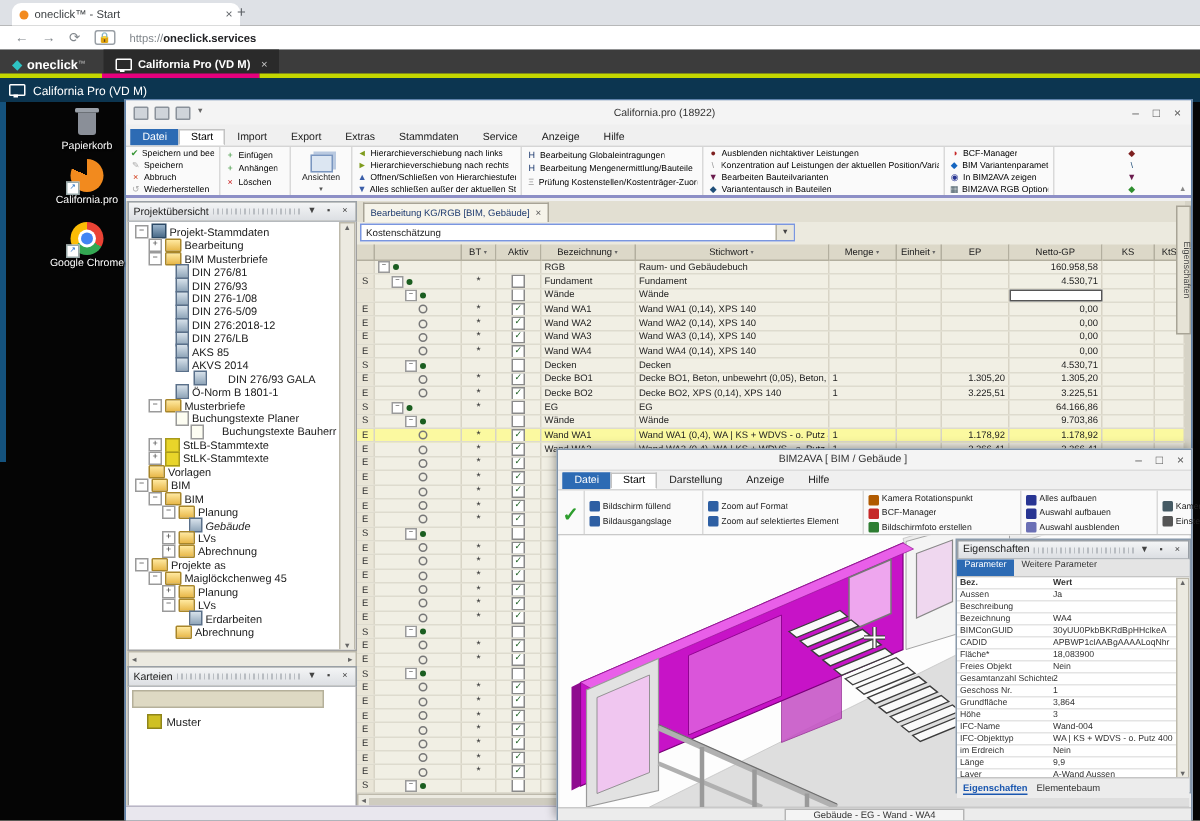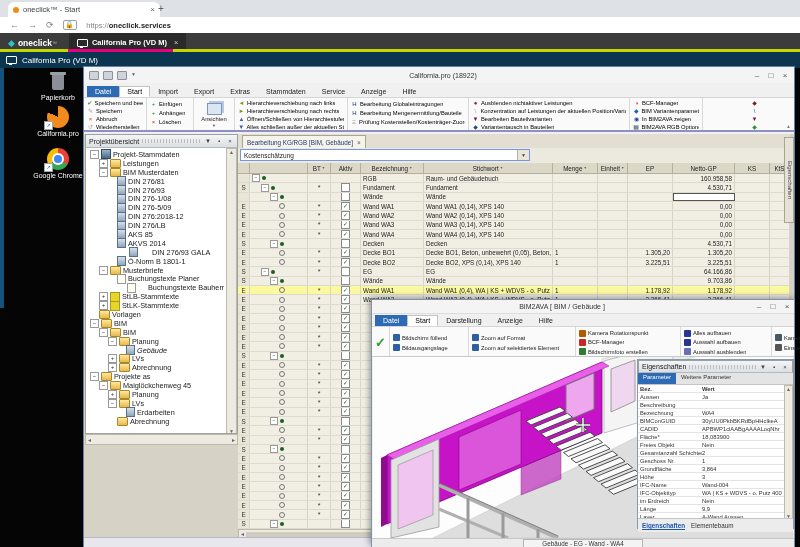--- a/index.html
+++ b/index.html
@@ -254,26 +254,26 @@
     <div style="position:relative;height:286px;background:#fff;border:1px solid #a0a0a0;border-top:none;box-sizing:border-box;overflow:hidden">
       <div id="tree-items" style="position:absolute;left:2px;top:2px;right:10px">
           <div class="flex ptr" style="height: 8.9px; gap: 2px; padding-left: 2px; white-space: nowrap;">
             <span style="width: 7px; height: 7px; border: 1px solid rgb(154, 154, 154); background: rgb(255, 255, 255); font-size: 6px; line-height: 6px; text-align: center; color: rgb(51, 51, 51); flex: 0 0 auto;">−</span>
             <span style="flex: 0 0 auto; width: 8px; height: 8px; background: linear-gradient(rgb(154, 180, 204), rgb(74, 107, 138)); border: 1px solid rgb(45, 74, 102);"></span>
             <span style="font-size: 7.3px; color: rgb(26, 26, 26);">Projekt-Stammdaten</span>
           </div>
           <div class="flex ptr" style="height: 8.9px; gap: 2px; padding-left: 11px; white-space: nowrap;">
             <span style="width: 7px; height: 7px; border: 1px solid rgb(154, 154, 154); background: rgb(255, 255, 255); font-size: 6px; line-height: 6px; text-align: center; color: rgb(51, 51, 51); flex: 0 0 auto;">+</span>
             <span style="flex: 0 0 auto; width: 9px; height: 7px; background: linear-gradient(rgb(255, 233, 160), rgb(232, 184, 74)); border: 1px solid rgb(168, 134, 42); border-radius: 1px;"></span>
-            <span style="font-size: 7.3px; color: rgb(26, 26, 26);">Leistungen</span>
+            <span style="font-size: 7.3px; color: rgb(26, 26, 26);">Bearbeitung</span>
           </div>
           <div class="flex ptr" style="height: 8.9px; gap: 2px; padding-left: 11px; white-space: nowrap;">
             <span style="width: 7px; height: 7px; border: 1px solid rgb(154, 154, 154); background: rgb(255, 255, 255); font-size: 6px; line-height: 6px; text-align: center; color: rgb(51, 51, 51); flex: 0 0 auto;">−</span>
             <span style="flex: 0 0 auto; width: 9px; height: 7px; background: linear-gradient(rgb(255, 233, 160), rgb(232, 184, 74)); border: 1px solid rgb(168, 134, 42); border-radius: 1px;"></span>
-            <span style="font-size: 7.3px; color: rgb(26, 26, 26);">BIM Musterdaten</span>
+            <span style="font-size: 7.3px; color: rgb(26, 26, 26);">BIM Musterbriefe</span>
           </div>
           <div class="flex ptr" style="height: 8.9px; gap: 2px; padding-left: 20px; white-space: nowrap;">
             <span style="width: 7px; flex: 0 0 auto;"></span>
             <span style="flex: 0 0 auto; width: 7px; height: 8px; background: linear-gradient(rgb(215, 225, 234), rgb(144, 166, 186)); border: 1px solid rgb(90, 112, 138);"></span>
             <span style="font-size: 7.3px; color: rgb(26, 26, 26);">DIN 276/81</span>
           </div>
           <div class="flex ptr" style="height: 8.9px; gap: 2px; padding-left: 20px; white-space: nowrap;">
             <span style="width: 7px; flex: 0 0 auto;"></span>
             <span style="flex: 0 0 auto; width: 7px; height: 8px; background: linear-gradient(rgb(215, 225, 234), rgb(144, 166, 186)); border: 1px solid rgb(90, 112, 138);"></span>
             <span style="font-size: 7.3px; color: rgb(26, 26, 26);">DIN 276/93</span>
@@ -414,20 +414,36 @@
           <span>▼</span>
         </div>
     </div>
     <div class="sb" style="height:9px;justify-content:space-between;padding:0 1px">
         <span>◄</span>
         <span style="flex:1;margin:1px 1px;background:#cfccc0"></span>
         <span>►</span>
       </div>
   </div>
 
+  <div class="abs" style="left:1px;top:377px;width:153px;height:93px">
+    <div class="paneltitle" style="height:12px">
+      <span>Karteien</span>
+      <span class="dots"></span>
+      <span class="pbtn">▼</span>
+      <span class="pbtn">▪</span>
+      <span class="pbtn">×</span>
+    </div>
+    <div style="height:81px;background:#fff;border:1px solid #a0a0a0;border-top:none;box-sizing:border-box;position:relative">
+      <div class="abs" style="left:2px;top:2px;width:126px;height:10px;background:#ded9c3;border:1px solid #b5b09a"></div>
+      <div class="abs flex" style="left:12px;top:18px;gap:3px">
+        <span style="width:8px;height:8px;background:#cfc024;border:1px solid #8f851a"></span>
+        <span style="font-size:7.5px;color:#222">Muster</span>
+      </div>
+    </div>
+  </div>
 
   <div class="abs" style="left:154px;top:67px;width:552px;height:403px;background:#efede2">
     <div class="abs" style="left:0;top:0;width:552px;height:14px;background:#e2dfd2;border-bottom:1px solid #b8b4a4">
       <div class="abs flex" style="left:4px;top:1px;height:12px;background:#f6f4ea;border:1px solid #a8a496;border-bottom:none;padding:0 4px;gap:4px">
         <span style="font-size:6.3px;color:#1d3a6e">Bearbeitung KG/RGB [BIM, Gebäude]</span>
         <span style="font-size:6.5px;color:#555">×</span>
       </div>
     </div>
     <div class="abs" style="left:0;top:14px;width:552px;height:15px;background:#eceadf">
       <div class="abs flex" style="left:2px;top:1px;width:290px;height:12px;background:#fff;border:1px solid #7a96df;box-sizing:border-box">

